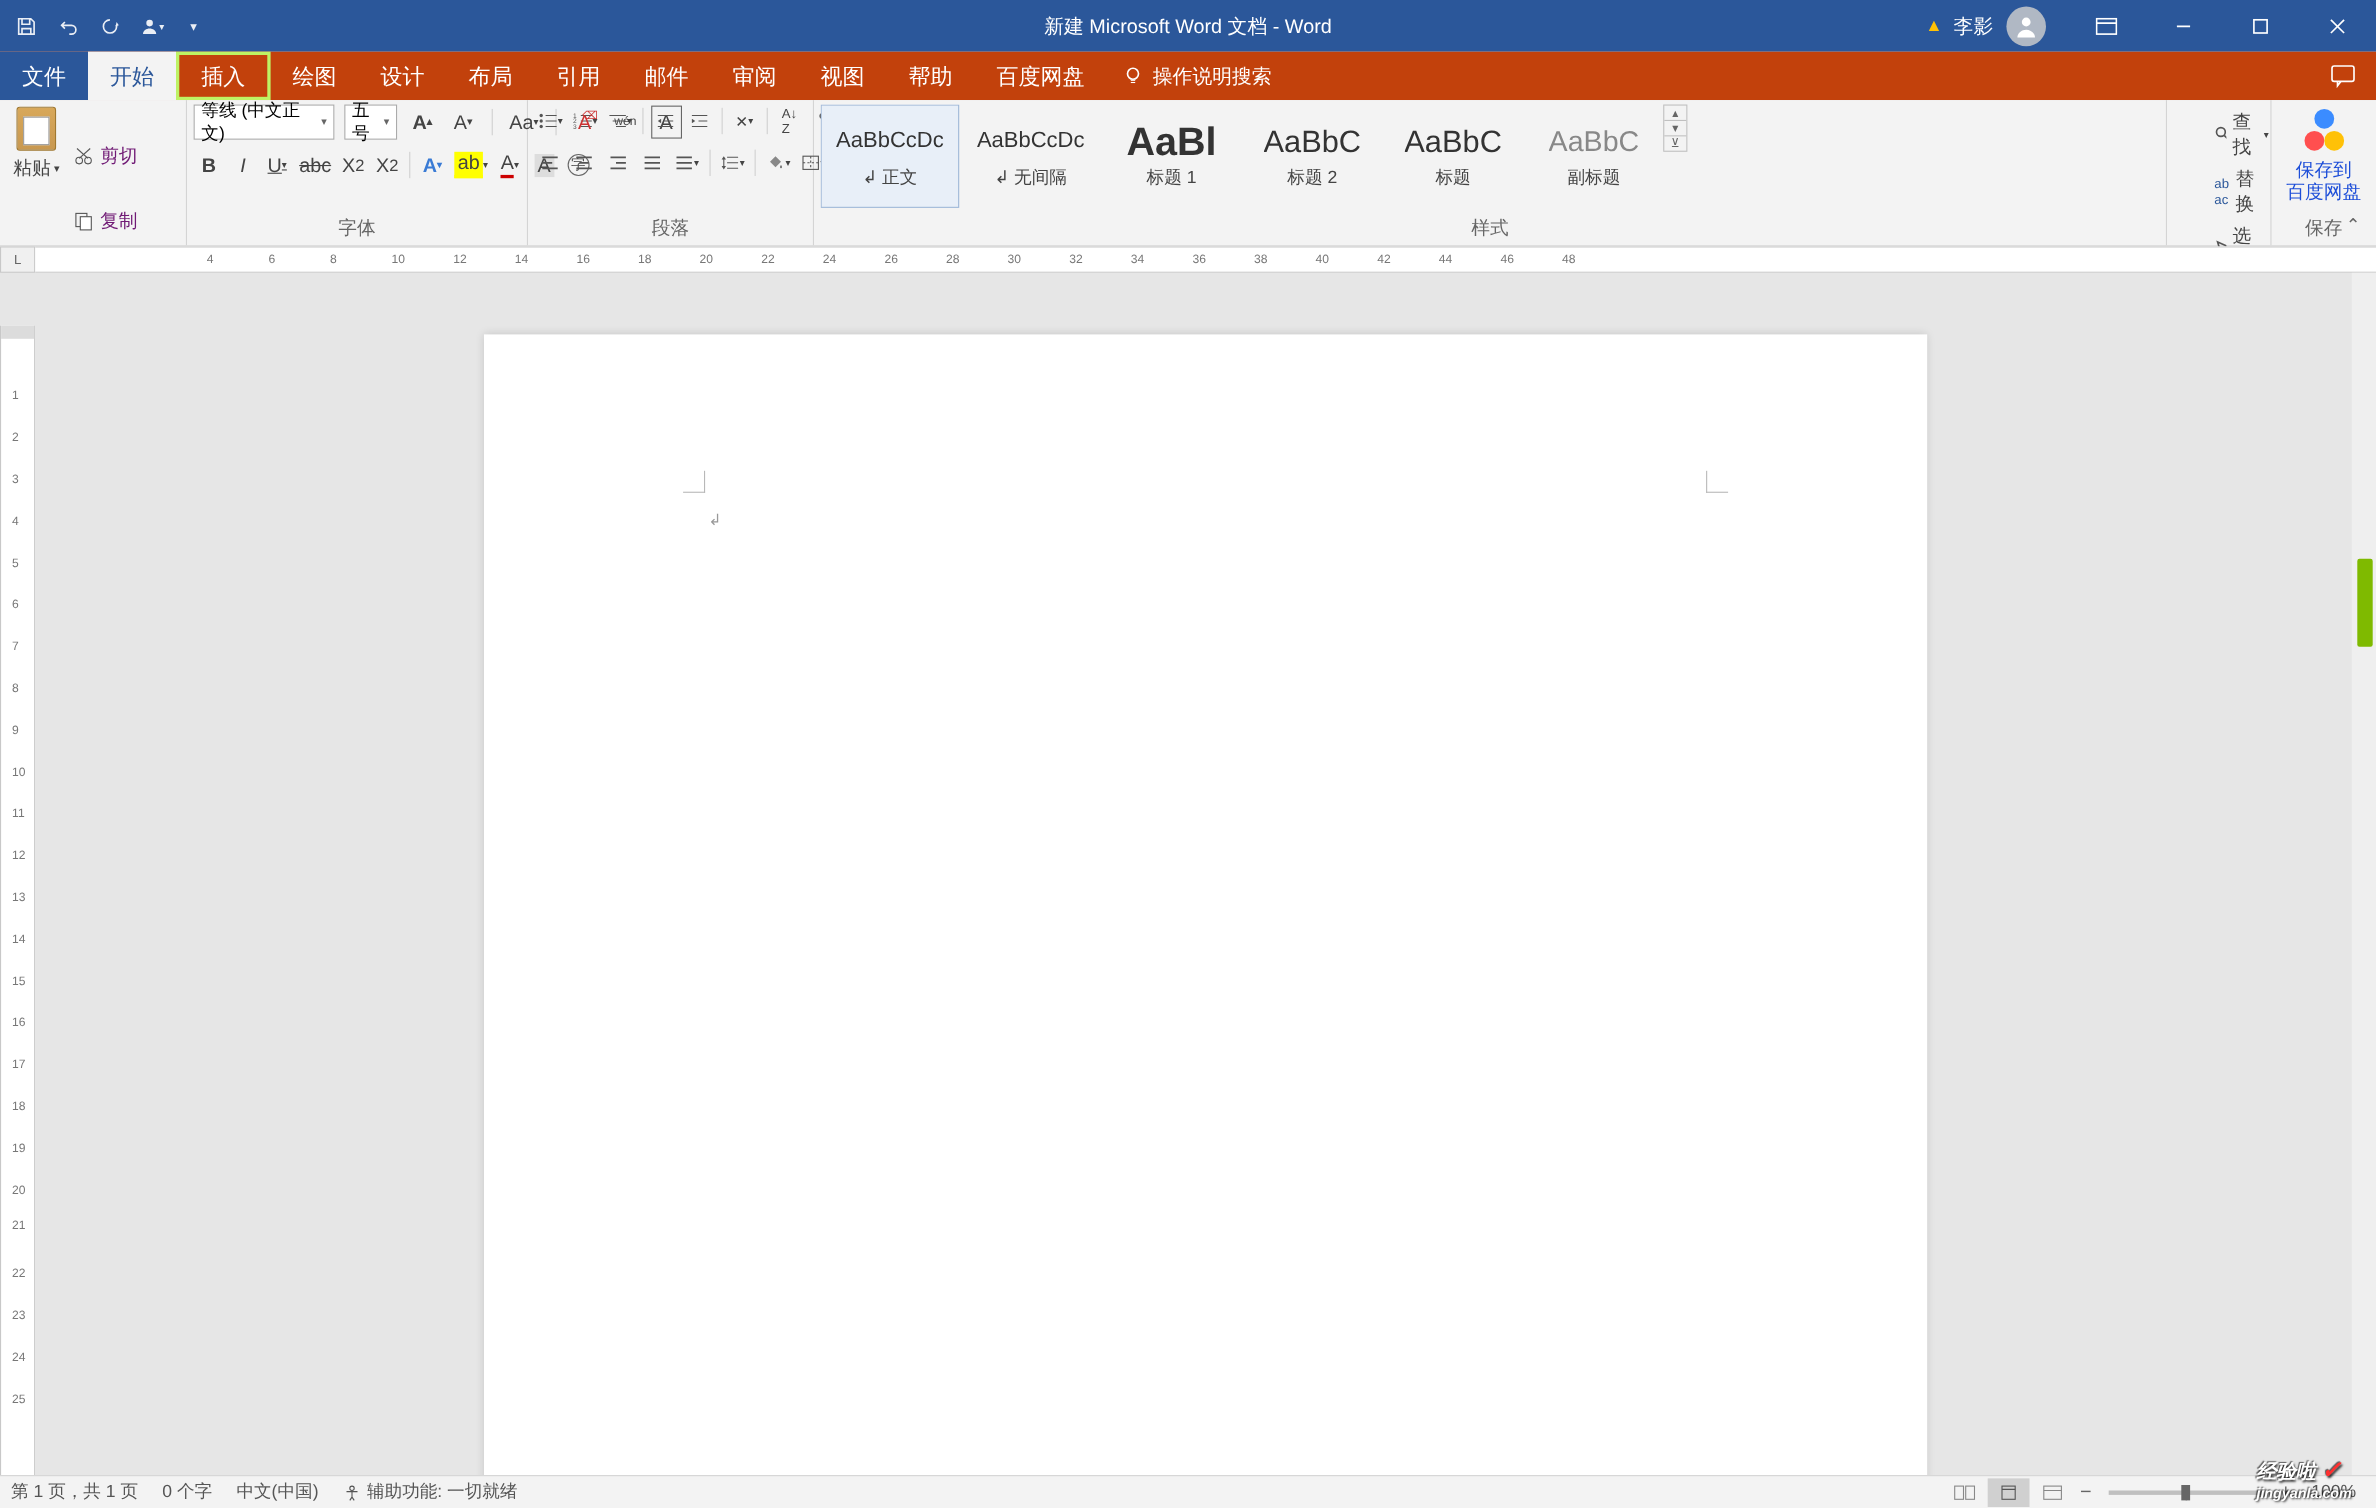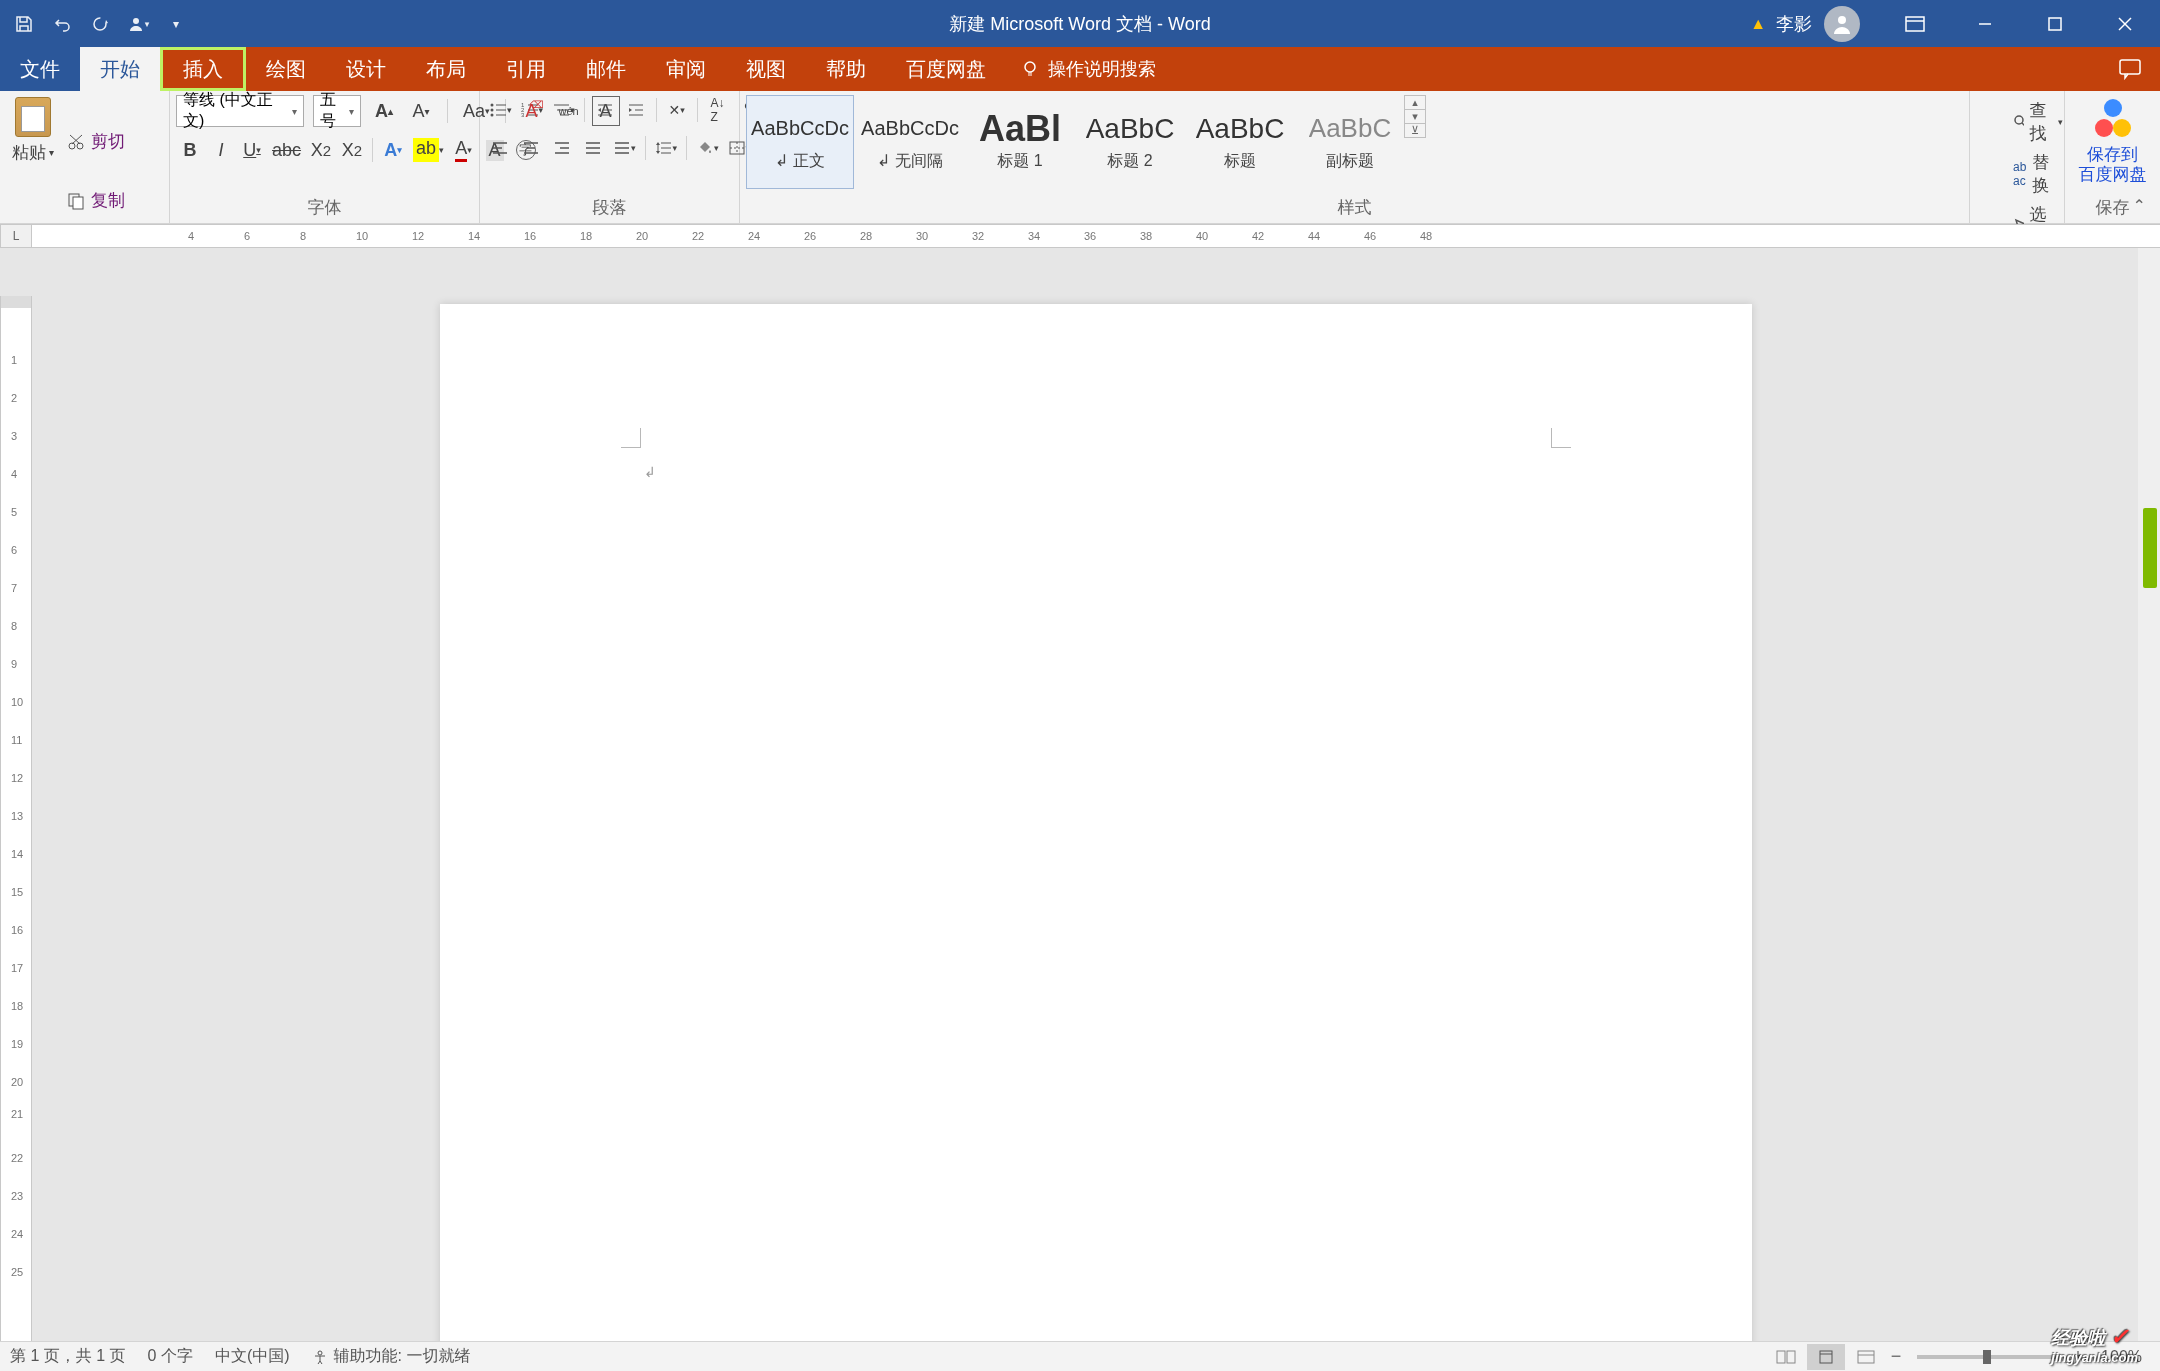--- a/index.html
+++ b/index.html
@@ -46,21 +46,21 @@
 .font-size { width: 48px; }
 .dd-arrow { margin-left: auto; font-size: 10px; color: #666; }
 .rb-btn { min-width: 28px; height: 30px; display: flex; align-items: center; justify-content: center; cursor: pointer; font-size: 18px; color: #444; padding: 0 3px; }
 .rb-sep { width: 1px; height: 24px; background: #d0d0d0; margin: 0 3px; }
 
 .para-group { width: 260px; }
 .para-row { display: flex; gap: 3px; align-items: center; margin-bottom: 8px; }
 
 .styles-group { flex: 1; min-width: 420px; }
 .styles-scroll { display: flex; gap: 2px; height: 94px; overflow: hidden; }
-.style-item { width: 108px; border: 1px solid transparent; display: flex; flex-direction: column; align-items: center; justify-content: center; cursor: pointer; padding: 16px 2px; }
+.style-item { width: 126px; border: 1px solid transparent; display: flex; flex-direction: column; align-items: center; justify-content: center; cursor: pointer; padding: 16px 2px; }
 .style-item.active { border: 1px solid #a0b8d8; background: #e8eff8; }
 .style-preview { font-size: 20px; color: #333; height: 40px; display: flex; align-items: center; overflow: hidden; white-space: nowrap; }
 .style-label { font-size: 16px; color: #444; margin-top: 6px; }
 .styles-nav { width: 22px; display: flex; flex-direction: column; border: 1px solid #c0c0c0; }
 .styles-nav-btn { flex: 1; display: flex; align-items: center; justify-content: center; font-size: 11px; color: #666; border-bottom: 1px solid #c0c0c0; cursor: pointer; }
 
 .edit-group { width: 95px; }
 .edit-col { display: flex; flex-direction: column; gap: 6px; padding: 4px 2px; margin-left: 35px; }
 .edit-item { display: flex; align-items: center; gap: 6px; font-size: 17px; color: #444; cursor: pointer; }
 

